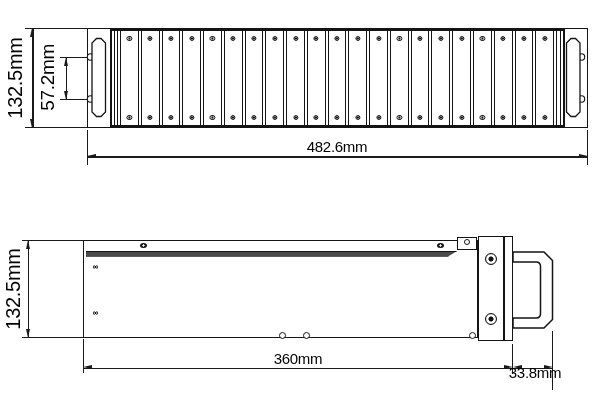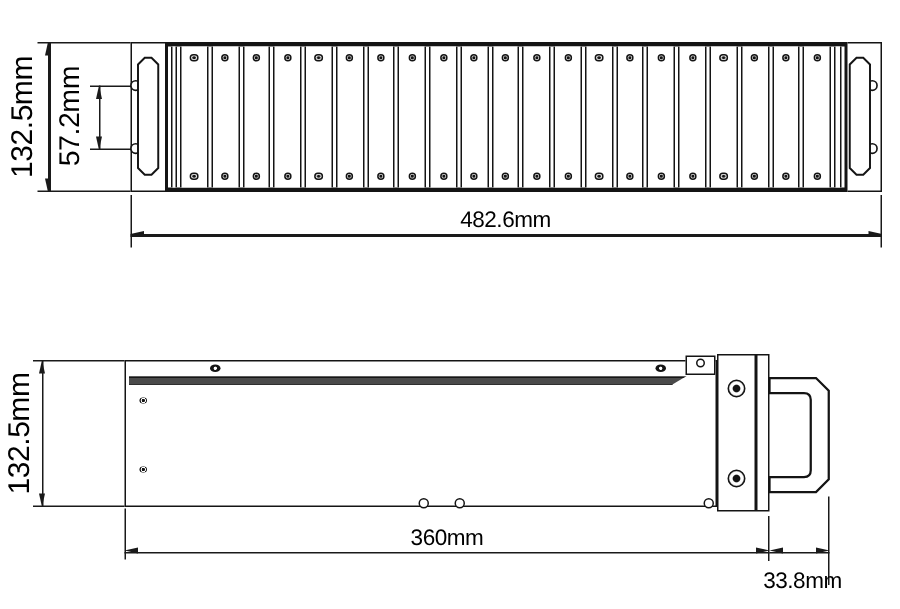--- a/index.html
+++ b/index.html
@@ -161,21 +161,21 @@
     <div class="vline" style="left:512px;top:344px;height:30px"></div>
     <div class="hline" style="left:83px;top:367.5px;width:430px"></div>
     <div class="arr a-left" style="left:83px;top:365.4px"></div>
     <div class="arr a-right" style="left:504px;top:365.4px"></div>
     <div class="dimlabel" style="left:248px;top:351px;width:100px">360mm</div>
 
     <div class="vline" style="left:552px;top:331px;height:59px"></div>
     <div class="hline" style="left:513px;top:367.5px;width:39.5px"></div>
     <div class="arr a-left" style="left:513px;top:365.4px"></div>
     <div class="arr a-right" style="left:543.5px;top:365.4px"></div>
-    <div class="dimlabel" style="left:505px;top:380px;width:60px">33.8mm</div>
+    <div class="dimlabel" style="left:505px;top:365px;width:60px">33.8mm</div>
   </div>
 
   <svg class="overlay" width="600" height="406" viewBox="0 0 600 406">
 
     <circle cx="90.5" cy="57" r="3.2" fill="#fff" stroke="#141414" stroke-width="1.1"></circle>
     <circle cx="90.5" cy="99" r="3.2" fill="#fff" stroke="#141414" stroke-width="1.1"></circle>
 
     <path d="M96.5 38.5 H101 L105.5 43 V112 L101 116.5 H96.5 L92 112 V43 Z" fill="#fff" stroke="#141414" stroke-width="1.3"></path>
 
     <circle cx="581.5" cy="57" r="3.2" fill="#fff" stroke="#141414" stroke-width="1.1"></circle>

